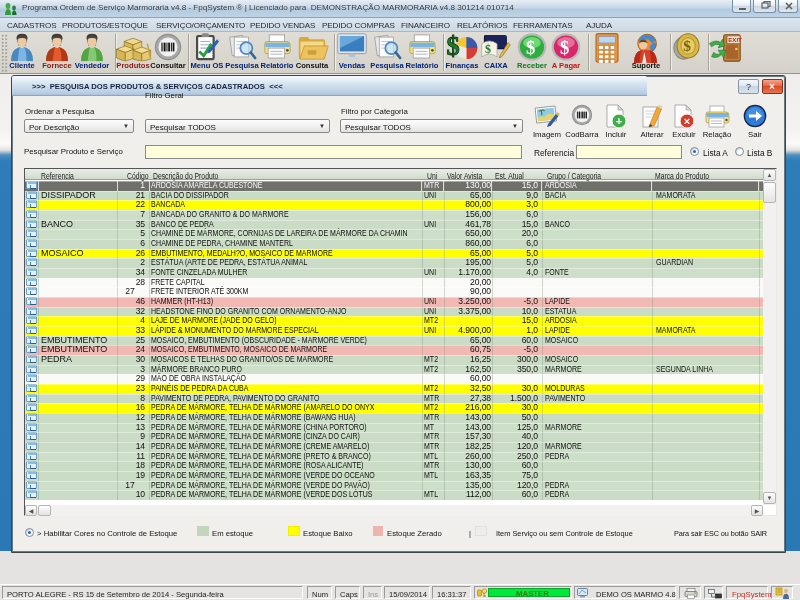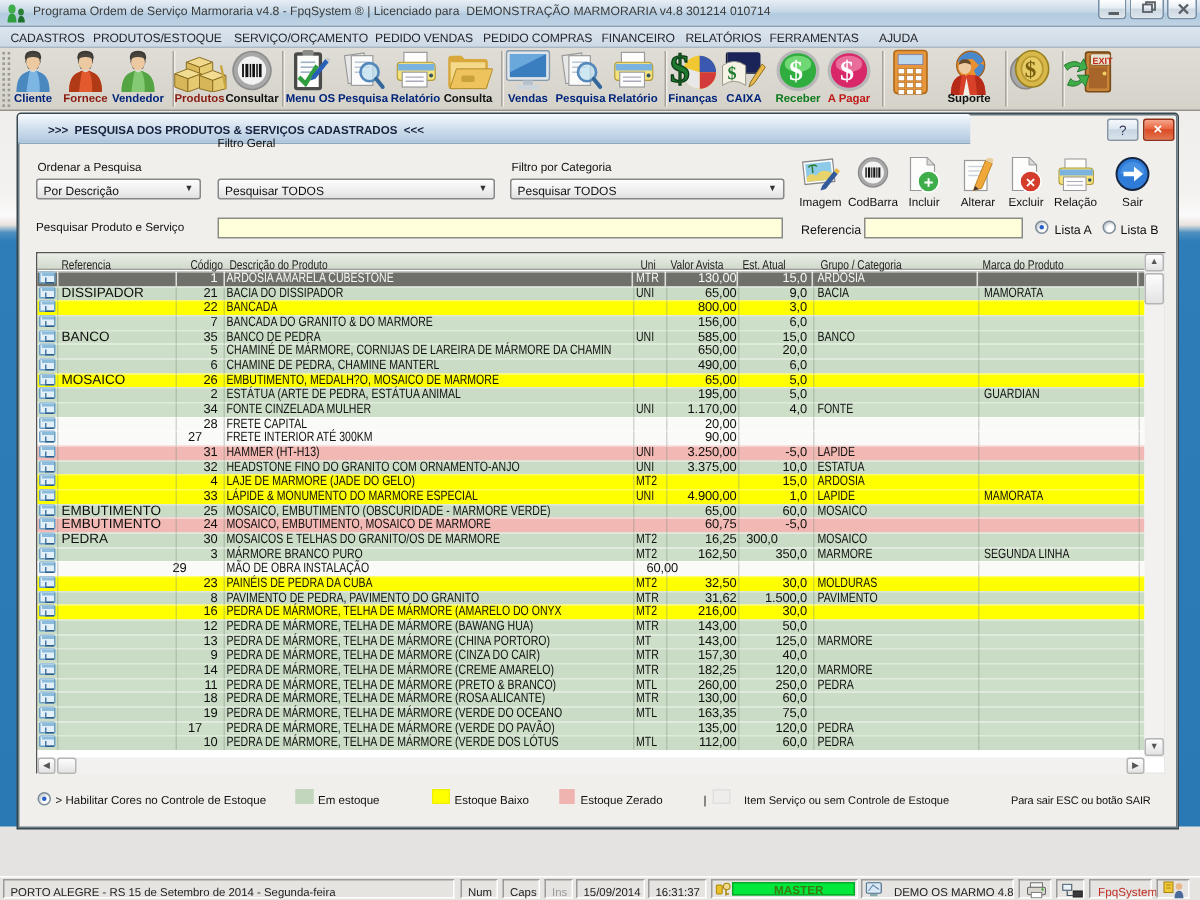--- a/index.html
+++ b/index.html
@@ -482,36 +482,36 @@
     <span class="tx" style="left:126px">BANCADA DO GRANITO &amp; DO MARMORE</span>
     <span class="num" style="left:406px;width:60px;text-align:right">156,00</span>
     <span class="num" style="left:453px;width:60px;text-align:right">6,0</span>
   </div>
 <div class="ab grow gc-green" style="top:219.68px">
     <span class="ricon"></span>
     <span style="left:16px">BANCO</span>
     <span class="num" style="left:90px;width:30px;text-align:right">35</span>
     <span class="tx" style="left:126px">BANCO DE PEDRA</span>
     <span class="tx" style="left:399px">UNI</span>
-    <span class="num" style="left:406px;width:60px;text-align:right">585,00</span>
+    <span class="num" style="left:406px;width:60px;text-align:right">461,78</span>
     <span class="num" style="left:453px;width:60px;text-align:right">15,0</span>
     <span class="tx" style="left:520px">BANCO</span>
   </div>
 <div class="ab grow gc-green2" style="top:229.35px">
     <span class="ricon"></span>
     <span class="num" style="left:90px;width:30px;text-align:right">5</span>
     <span class="tx" style="left:126px">CHAMINÉ DE MÁRMORE, CORNIJAS DE LAREIRA DE MÁRMORE DA CHAMIN</span>
     <span class="num" style="left:406px;width:60px;text-align:right">650,00</span>
     <span class="num" style="left:453px;width:60px;text-align:right">20,0</span>
   </div>
 <div class="ab grow gc-green" style="top:239.02px">
     <span class="ricon"></span>
     <span class="num" style="left:90px;width:30px;text-align:right">6</span>
     <span class="tx" style="left:126px">CHAMINE DE PEDRA, CHAMINE MANTERL</span>
-    <span class="num" style="left:406px;width:60px;text-align:right">490,00</span>
+    <span class="num" style="left:406px;width:60px;text-align:right">860,00</span>
     <span class="num" style="left:453px;width:60px;text-align:right">6,0</span>
   </div>
 <div class="ab grow gc-yellow" style="top:248.69px">
     <span class="ricon"></span>
     <span style="left:16px">MOSAICO</span>
     <span class="num" style="left:90px;width:30px;text-align:right">26</span>
     <span class="tx" style="left:126px">EMBUTIMENTO, MEDALH?O, MOSAICO DE MARMORE</span>
     <span class="num" style="left:406px;width:60px;text-align:right">65,00</span>
     <span class="num" style="left:453px;width:60px;text-align:right">5,0</span>
   </div>
@@ -539,21 +539,21 @@
     <span class="num" style="left:406px;width:60px;text-align:right">20,00</span>
   </div>
 <div class="ab grow gc-white" style="top:287.37px">
     <span class="ricon"></span>
     <span class="num" style="left:90px;width:30px;text-align:center">27</span>
     <span class="tx" style="left:126px">FRETE INTERIOR ATÉ 300KM</span>
     <span class="num" style="left:406px;width:60px;text-align:right">90,00</span>
   </div>
 <div class="ab grow gc-pink" style="top:297.04px">
     <span class="ricon"></span>
-    <span class="num" style="left:90px;width:30px;text-align:right">31</span>
+    <span class="num" style="left:90px;width:30px;text-align:right">46</span>
     <span class="tx" style="left:126px">HAMMER (HT-H13)</span>
     <span class="tx" style="left:399px">UNI</span>
     <span class="num" style="left:406px;width:60px;text-align:right">3.250,00</span>
     <span class="num" style="left:453px;width:60px;text-align:right">-5,0</span>
     <span class="tx" style="left:520px">LAPIDE</span>
   </div>
 <div class="ab grow gc-green" style="top:306.71px">
     <span class="ricon"></span>
     <span class="num" style="left:90px;width:30px;text-align:right">32</span>
     <span class="tx" style="left:126px">HEADSTONE FINO DO GRANITO COM ORNAMENTO-ANJO</span>
@@ -597,54 +597,54 @@
     <span class="num" style="left:406px;width:60px;text-align:right">60,75</span>
     <span class="num" style="left:453px;width:60px;text-align:right">-5,0</span>
   </div>
 <div class="ab grow gc-green" style="top:355.06px">
     <span class="ricon"></span>
     <span style="left:16px">PEDRA</span>
     <span class="num" style="left:90px;width:30px;text-align:right">30</span>
     <span class="tx" style="left:126px">MOSAICOS E TELHAS DO GRANITO/OS DE MARMORE</span>
     <span class="tx" style="left:399px">MT2</span>
     <span class="num" style="left:406px;width:60px;text-align:right">16,25</span>
-    <span class="num" style="left:453px;width:60px;text-align:center">300,0</span>
+    <span class="num" style="left:453px;width:60px;text-align:right">300,0</span>
     <span class="tx" style="left:520px">MOSAICO</span>
   </div>
 <div class="ab grow gc-green2" style="top:364.73px">
     <span class="ricon"></span>
     <span class="num" style="left:90px;width:30px;text-align:right">3</span>
     <span class="tx" style="left:126px">MÁRMORE BRANCO PURO</span>
     <span class="tx" style="left:399px">MT2</span>
     <span class="num" style="left:406px;width:60px;text-align:right">162,50</span>
     <span class="num" style="left:453px;width:60px;text-align:right">350,0</span>
     <span class="tx" style="left:520px">MARMORE</span>
     <span class="tx" style="left:631px">SEGUNDA LINHA</span>
   </div>
 <div class="ab grow gc-white" style="top:374.40px">
     <span class="ricon"></span>
-    <span class="num" style="left:90px;width:30px;text-align:left">29</span>
+    <span class="num" style="left:90px;width:30px;text-align:right">29</span>
     <span class="tx" style="left:126px">MÃO DE OBRA INSTALAÇÃO</span>
-    <span class="num" style="left:406px;width:60px;">60,00</span>
+    <span class="num" style="left:406px;width:60px;text-align:right">60,00</span>
   </div>
 <div class="ab grow gc-yellow" style="top:384.07px">
     <span class="ricon"></span>
     <span class="num" style="left:90px;width:30px;text-align:right">23</span>
     <span class="tx" style="left:126px">PAINÉIS DE PEDRA DA CUBA</span>
     <span class="tx" style="left:399px">MT2</span>
     <span class="num" style="left:406px;width:60px;text-align:right">32,50</span>
     <span class="num" style="left:453px;width:60px;text-align:right">30,0</span>
     <span class="tx" style="left:520px">MOLDURAS</span>
   </div>
 <div class="ab grow gc-green" style="top:393.74px">
     <span class="ricon"></span>
     <span class="num" style="left:90px;width:30px;text-align:right">8</span>
     <span class="tx" style="left:126px">PAVIMENTO DE PEDRA, PAVIMENTO DO GRANITO</span>
     <span class="tx" style="left:399px">MTR</span>
-    <span class="num" style="left:406px;width:60px;text-align:right">31,62</span>
+    <span class="num" style="left:406px;width:60px;text-align:right">27,38</span>
     <span class="num" style="left:453px;width:60px;text-align:right">1.500,0</span>
     <span class="tx" style="left:520px">PAVIMENTO</span>
   </div>
 <div class="ab grow gc-yellow" style="top:403.41px">
     <span class="ricon"></span>
     <span class="num" style="left:90px;width:30px;text-align:right">16</span>
     <span class="tx" style="left:126px">PEDRA DE MÁRMORE, TELHA DE MÁRMORE (AMARELO DO ONYX</span>
     <span class="tx" style="left:399px">MT2</span>
     <span class="num" style="left:406px;width:60px;text-align:right">216,00</span>
     <span class="num" style="left:453px;width:60px;text-align:right">30,0</span>

